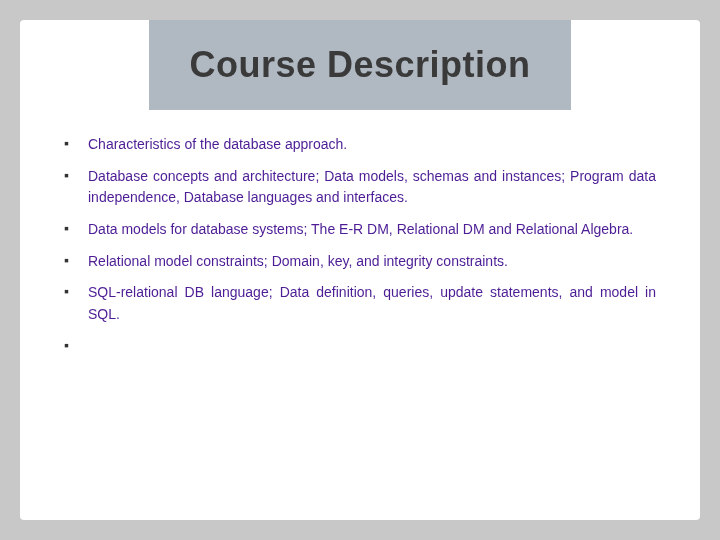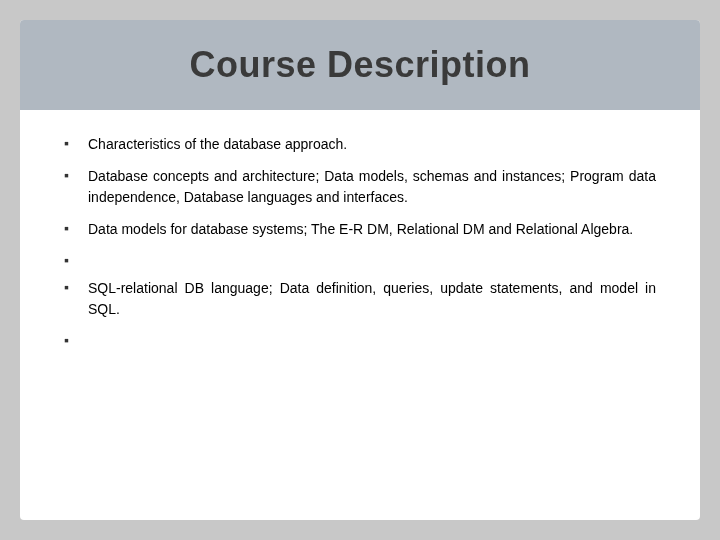--- a/index.html
+++ b/index.html
@@ -19,20 +19,21 @@
     }
 
     .slide-container {
       width: 680px;
       height: 500px;
       background-color: #ffffff;
       border-radius: 4px;
       overflow: hidden;
       display: flex;
       flex-direction: column;
+      align-items: center;
     }
 
     .slide-header {
       background-color: #b0b8c1;
       padding: 22px 40px 22px 40px;
       display: flex;
       align-items: center;
       justify-content: center;
       min-height: 90px;
     }
@@ -62,21 +63,21 @@
     .bullet-marker {
       min-width: 18px;
       font-size: 14px;
       color: #333;
       margin-top: 1px;
       margin-right: 6px;
     }
 
     .bullet-text {
       font-size: 14px;
-      color: #000000;
+      color: #4c1d95;
       line-height: 1.55;
       text-align: justify;
     }
   </style>
 </head>
 <body>
 
 <div class="slide-container">
   <div class="slide-header">
     <h1 class="slide-title">Course Description</h1>
@@ -93,20 +94,21 @@
       <span class="bullet-text">Database concepts and architecture; Data models, schemas and instances; Program data independence, Database languages and interfaces.</span>
     </div>
 
     <div class="bullet-item">
       <span class="bullet-marker">▪</span>
       <span class="bullet-text">Data models for database systems; The E-R DM, Relational DM and Relational Algebra.</span>
     </div>
 
     <div class="bullet-item">
       <span class="bullet-marker">▪</span>
+      <span class="bullet-text">Relational model constraints; Domain, key, and integrity constraints.</span>
     </div>
 
     <div class="bullet-item">
       <span class="bullet-marker">▪</span>
       <span class="bullet-text">SQL-relational DB language; Data definition, queries, update statements, and model in SQL.</span>
     </div>
 
     <div class="bullet-item">
       <span class="bullet-marker">▪</span>
     </div>

